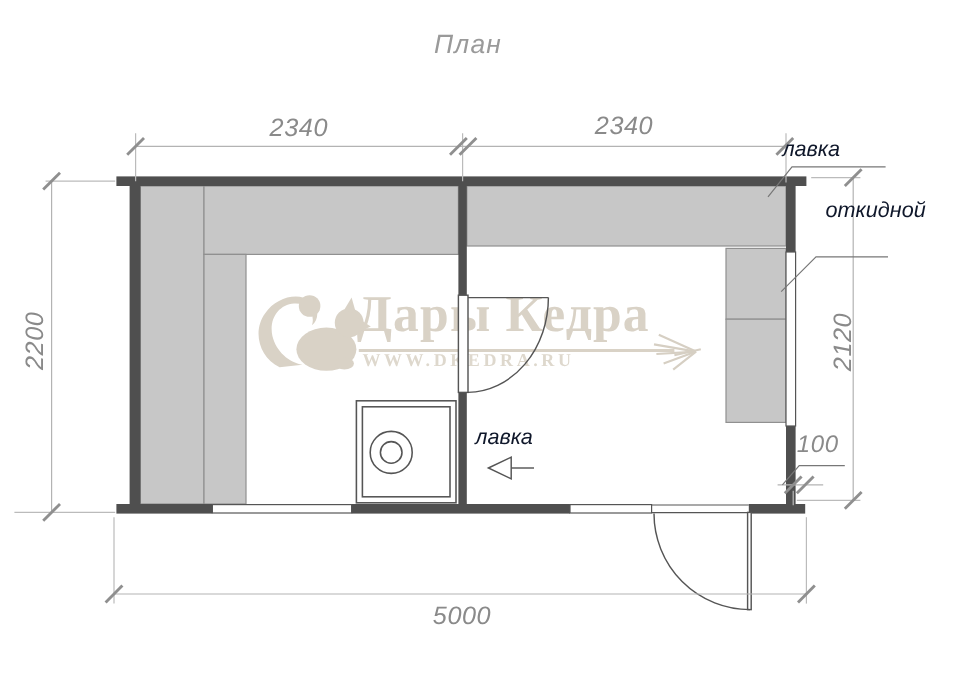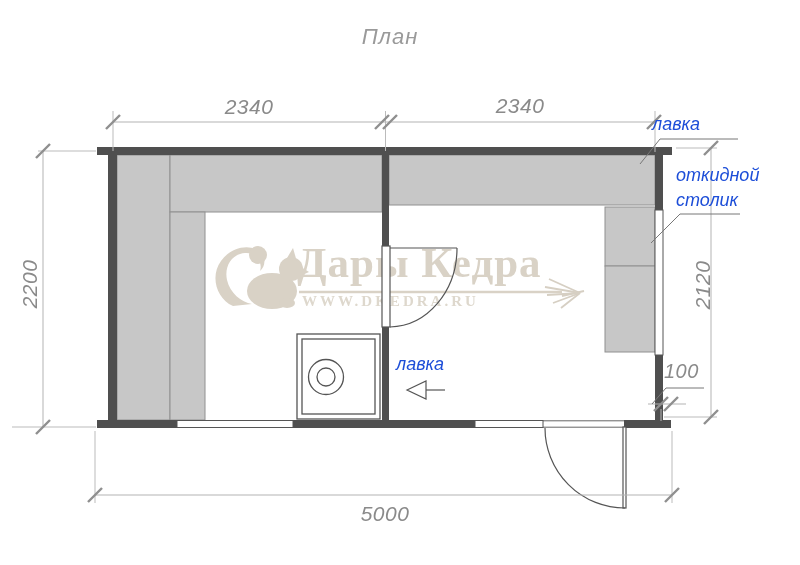--- a/index.html
+++ b/index.html
@@ -4,32 +4,32 @@
 <style>
   html,body{margin:0;padding:0;background:#fff;}
   #canvas{position:relative;width:800px;height:565px;background:#ffffff;overflow:hidden;
           font-family:"Liberation Sans", sans-serif;}
   #plan-svg{position:absolute;left:0;top:0;z-index:2;}
   .wm-text{position:absolute;z-index:1;color:#d9d2c6;font-family:"Liberation Serif", serif;font-weight:bold;}
   #wm-brand{left:297px;top:238px;font-size:43px;letter-spacing:1px;}
   #wm-site{left:302px;top:293px;font-size:15px;letter-spacing:3px;color:#ded8cd;}
   .txt{position:absolute;z-index:3;white-space:nowrap;}
   .dim{font-size:21px;font-style:italic;color:#8a8a8a;letter-spacing:.5px;}
-  .lbl{font-size:18px;font-style:italic;color:#1d4ed8;}
+  .lbl{font-size:18px;font-style:italic;color:#0f172a;}
   .ctr{text-align:center;}
   #title{left:300px;top:24px;width:180px;font-size:22px;font-style:italic;color:#9a9a9a;letter-spacing:1px;}
   #dim-top-left{left:199px;top:95px;width:100px;}
   #dim-top-right{left:470px;top:94px;width:100px;}
   #dim-left{left:-20px;top:272px;width:100px;transform:rotate(-90deg);}
   #dim-right{left:653px;top:273px;width:100px;transform:rotate(-90deg);}
   #dim-bottom{left:335px;top:470px;width:100px;margin-top:32px;}
   #dim-table{left:664px;top:360px;font-size:20px;}
   #label-bench{left:652px;top:114px;}
   #label-table{left:676px;top:163px;line-height:1.4;}
-  #label-table span{display:block;}
+  #label-table span{display:block;margin-left:12px;}
   #label-stove{left:396px;top:354px;}
 </style>
 </head>
 <body>
 
 <div id="canvas">
 
   <div id="wm-brand" class="wm-text">Дары Кедра</div>
   <div id="wm-site" class="wm-text">WWW.DKEDRA.RU</div>
 
@@ -162,17 +162,16 @@
   <div id="dim-top-left" class="txt dim ctr">2340</div>
   <div id="dim-top-right" class="txt dim ctr">2340</div>
   <div id="dim-left" class="txt dim ctr">2200</div>
   <div id="dim-right" class="txt dim ctr">2120</div>
   <div id="dim-bottom" class="txt dim ctr">5000</div>
   <div id="dim-table" class="txt dim">100</div>
 
   <div id="label-bench" class="txt lbl">лавка</div>
   <div id="label-table" class="txt lbl">
     <span>откидной</span>
-    <span>столик</span>
   </div>
   <div id="label-stove" class="txt lbl">лавка</div>
 
 </div>
 
 </body></html>

